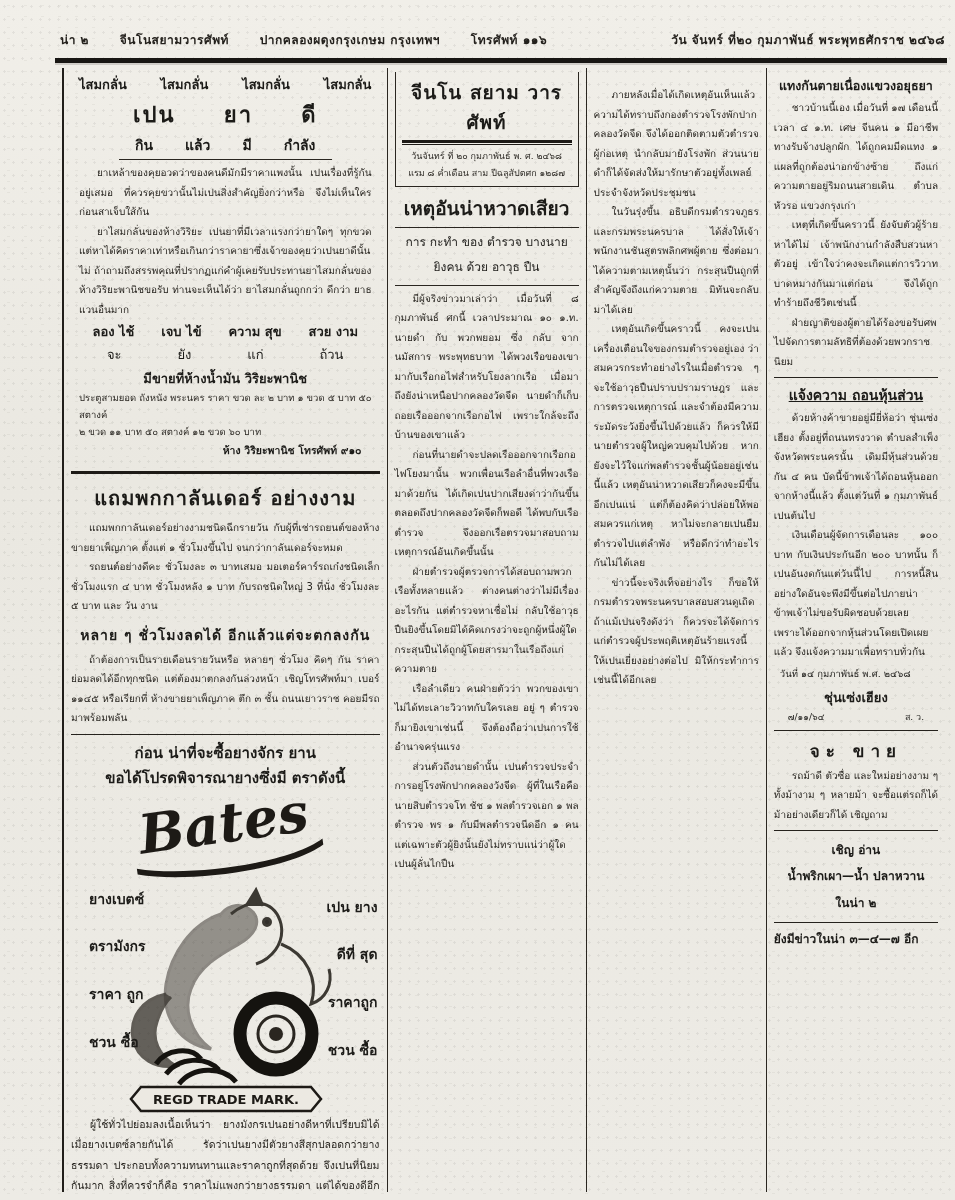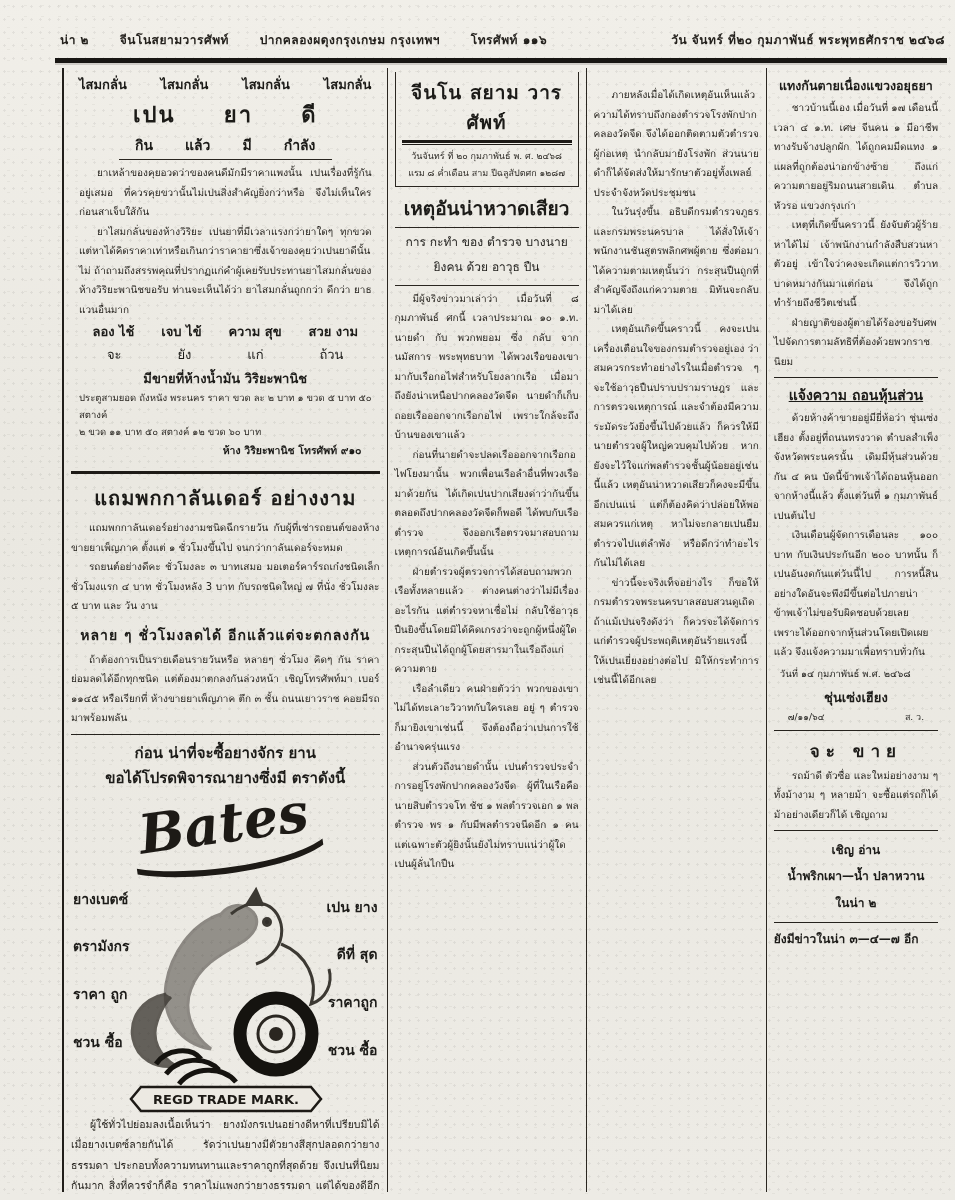--- a/index.html
+++ b/index.html
@@ -61,21 +61,21 @@
     font-size:14px; font-weight:bold; margin:0 40px 3px 40px;
     border-bottom:1.5px solid #2a2620; padding-bottom:3px;}
   .smalls{ font-size:9.5px; line-height:1.8; text-align:justify; color:#2a2722;}
   .shopline{ text-align:right; font-size:10.5px; font-weight:bold; margin:2px 10px;}
   .adtitle{ text-align:center; font-size:20px; font-weight:bold;
     letter-spacing:1px; margin:8px 0 4px 0; filter:blur(.2px);}
   .adtitle.mid{ font-size:14px; }
   .bates-intro{ text-align:center; font-size:15px; font-weight:bold; line-height:1.7;}
   .bates-wrap{ position:relative; height:320px; margin-top:2px;}
   .bates-side{ position:absolute; font-size:14px; font-weight:bold; line-height:3.4;}
-  .bates-side.left{ left:2px; top:82px;}
+  .bates-side.left{ left:18px; top:82px;}
   .bates-side.right{ right:2px; top:90px; text-align:right;}
 
   
   .masthead{ border:1px solid #2a2620; border-top:none; padding:5px 4px 4px 4px; }
   .mast-title{ text-align:center; font-size:19px; font-weight:bold;
     letter-spacing:1px; filter:blur(.2px); }
   .mast-rule{ border-top:3px solid #1d1a16; border-bottom:1px solid #1d1a16;
     height:5px; margin:3px 2px; }
   .mast-line{ text-align:center; font-size:9px; line-height:1.9; color:#2a2722;}
   .headline{ text-align:center; font-size:19px; font-weight:bold;
@@ -149,21 +149,21 @@
         <div class="smalls">ประตูสามยอด ถังหนัง พระนคร    ราคา ขวด ละ ๒ บาท   ๑ ขวด ๕ บาท ๕๐ สตางค์</div>
         <div class="smalls">๒ ขวด ๑๑ บาท ๕๐ สตางค์   ๑๒ ขวด ๖๐ บาท</div>
         <div class="shopline">ห้าง วิริยะพานิช   โทรศัพท์ ๙๑๐</div>
       </div>
 
       <hr class="divider thick">
 
       <div>
         <div class="adtitle">แถมพกกาลันเดอร์ อย่างงาม</div>
         <p class="body">แถมพกกาลันเดอร์อย่างงามชนิดฉีกรายวัน กับผู้ที่เช่ารถยนต์ของห้างขายยาเพ็ญภาค ตั้งแต่ ๑ ชั่วโมงขึ้นไป จนกว่ากาลันเดอร์จะหมด</p>
-        <p class="body">รถยนต์อย่างดีคะ ชั่วโมงละ ๓ บาทเสมอ มอเตอร์คาร์รถเก๋งชนิดเล็ก ชั่วโมงแรก ๔ บาท ชั่วโมงหลัง 3 บาท   กับรถชนิดใหญ่ ๗ ที่นั่ง ชั่วโมงละ ๕ บาท และ วัน งาน</p>
+        <p class="body">รถยนต์อย่างดีคะ ชั่วโมงละ ๓ บาทเสมอ มอเตอร์คาร์รถเก๋งชนิดเล็ก ชั่วโมงแรก ๔ บาท ชั่วโมงหลัง ๑ บาท   กับรถชนิดใหญ่ 3 ที่นั่ง ชั่วโมงละ ๕ บาท และ วัน งาน</p>
       </div>
 
       <div>
         <div class="adtitle mid">หลาย ๆ ชั่วโมงลดได้ อีกแล้วแต่จะตกลงกัน</div>
         <p class="body">ถ้าต้องการเป็นรายเดือนรายวันหรือ หลายๆ ชั่วโมง คิดๆ กัน ราคาย่อมลดได้อีกทุกชนิด แต่ต้องมาตกลงกันล่วงหน้า เชิญโทรศัพท์มา เบอร์ ๑๑๔๕ หรือเรียกที่ ห้างขายยาเพ็ญภาค ตึก ๓ ชั้น ถนนเยาวราช คอยมีรถมาพร้อมพลัน</p>
       </div>
 
       <hr class="divider">
 
       <div>

